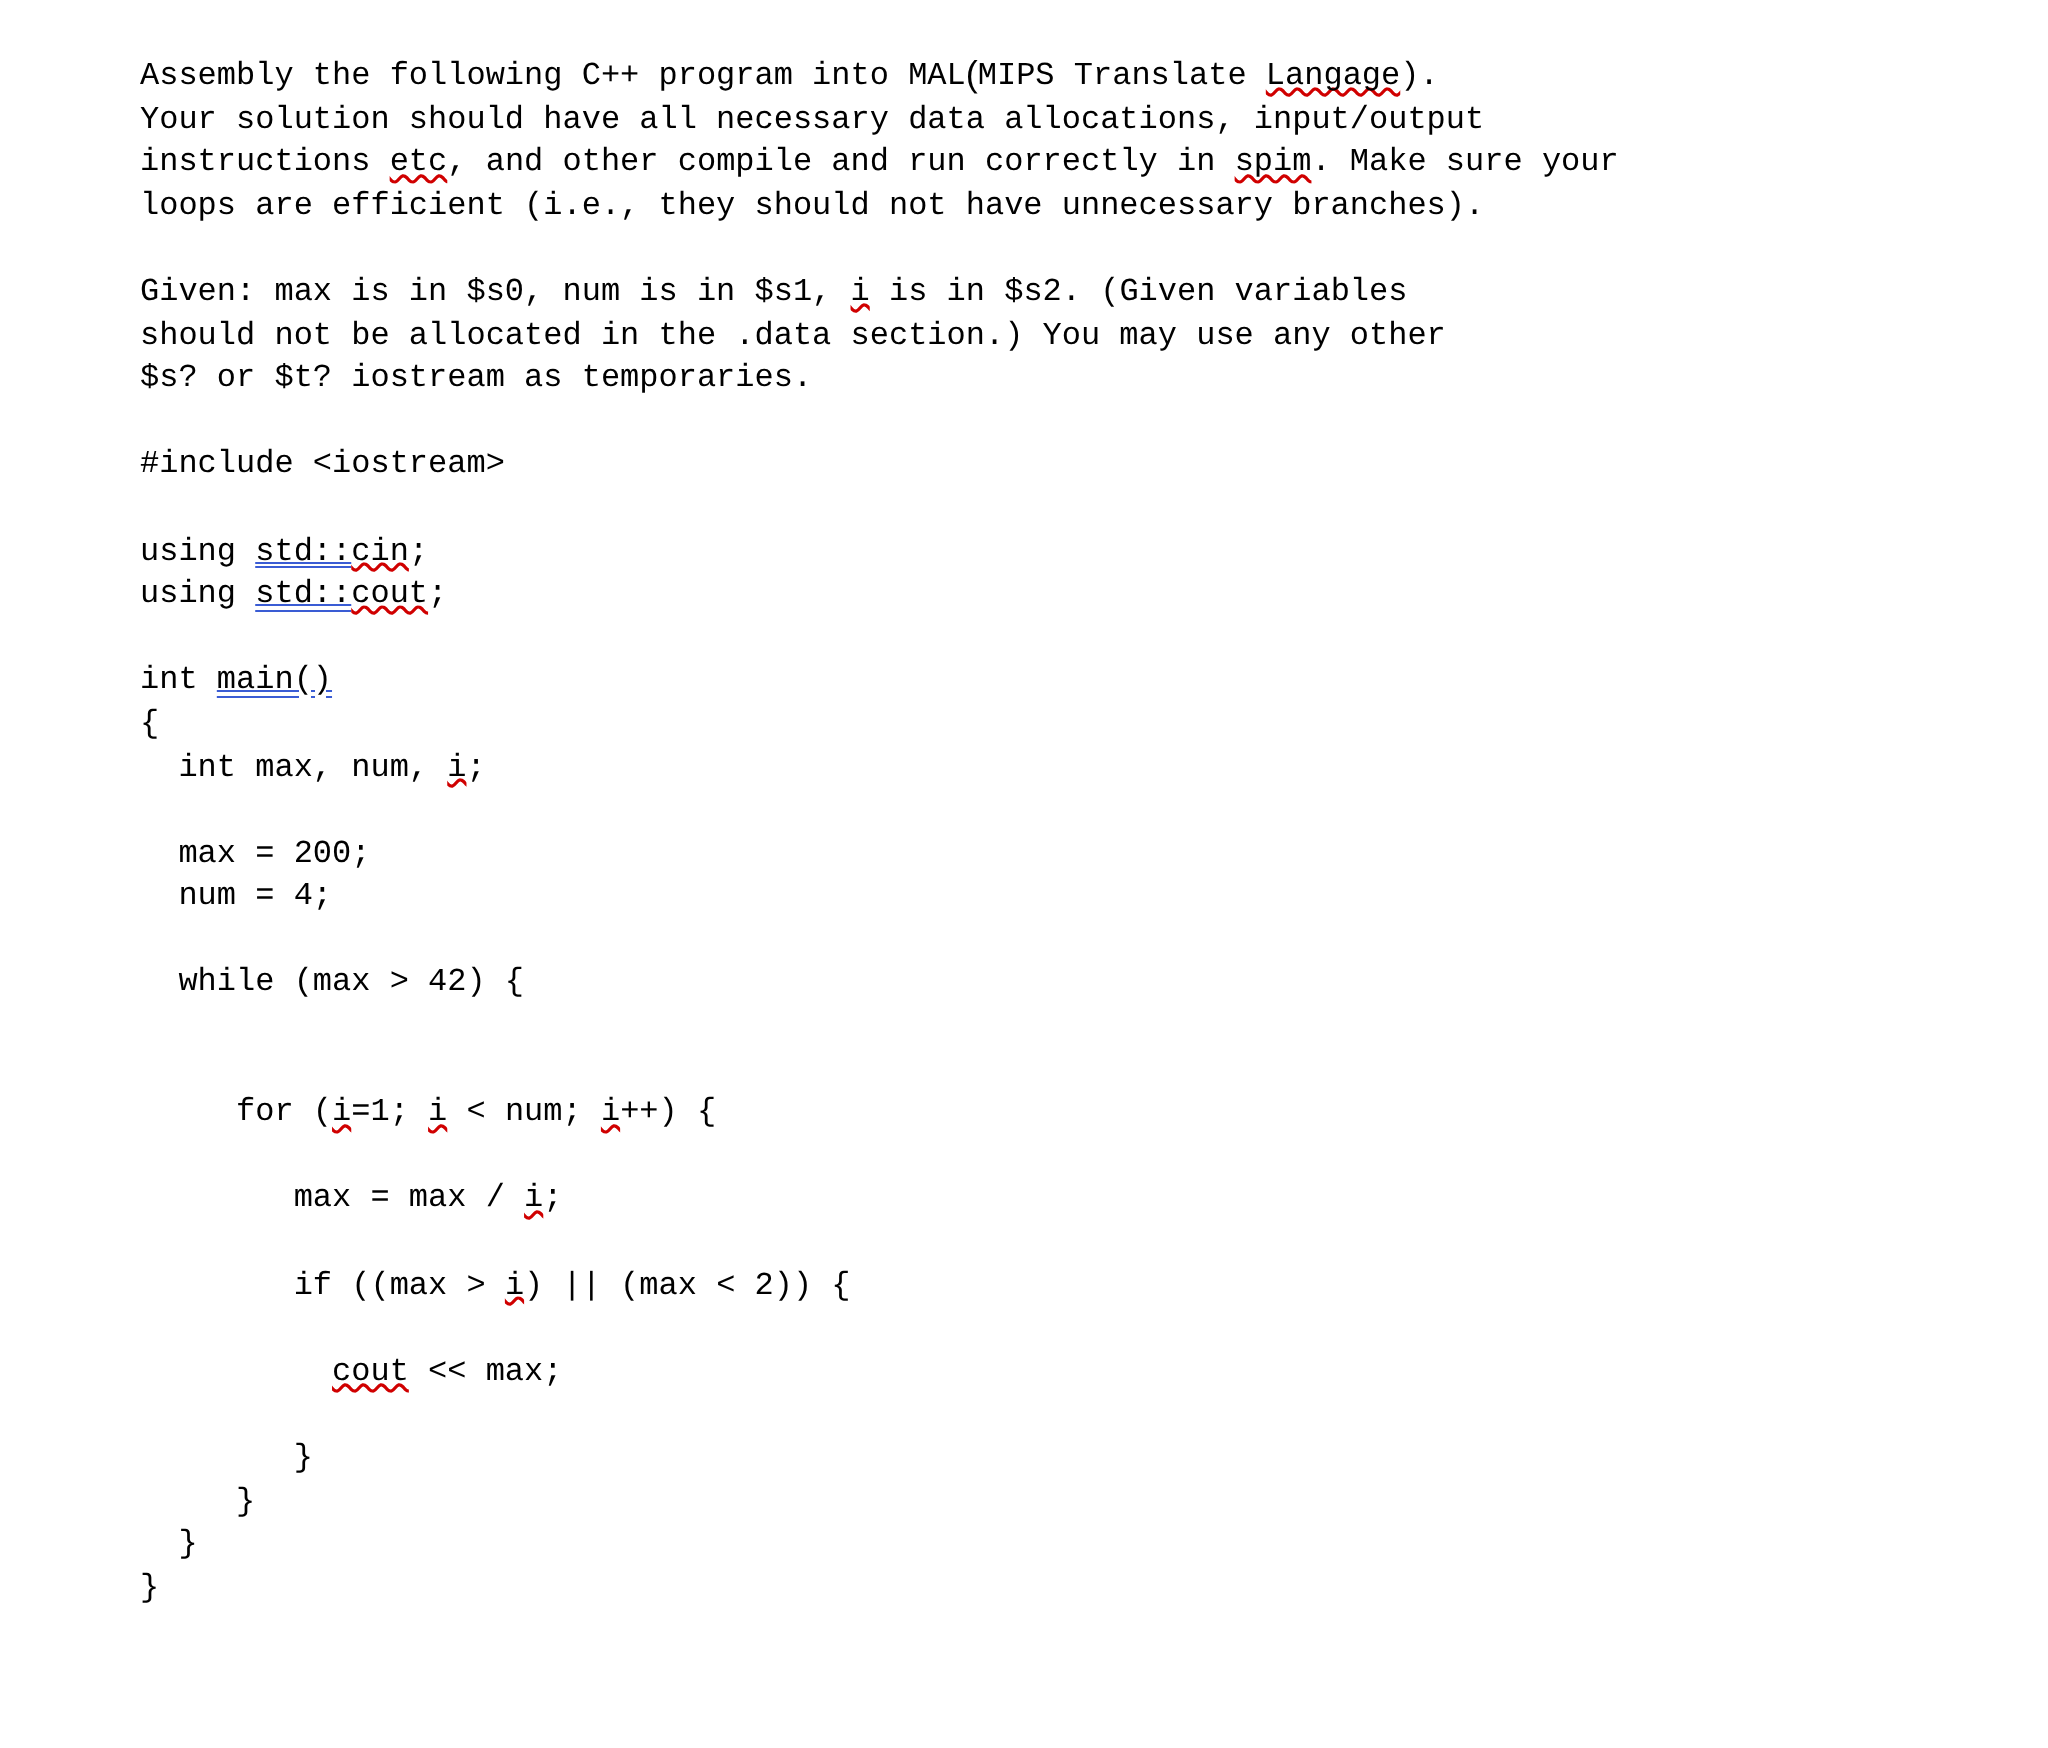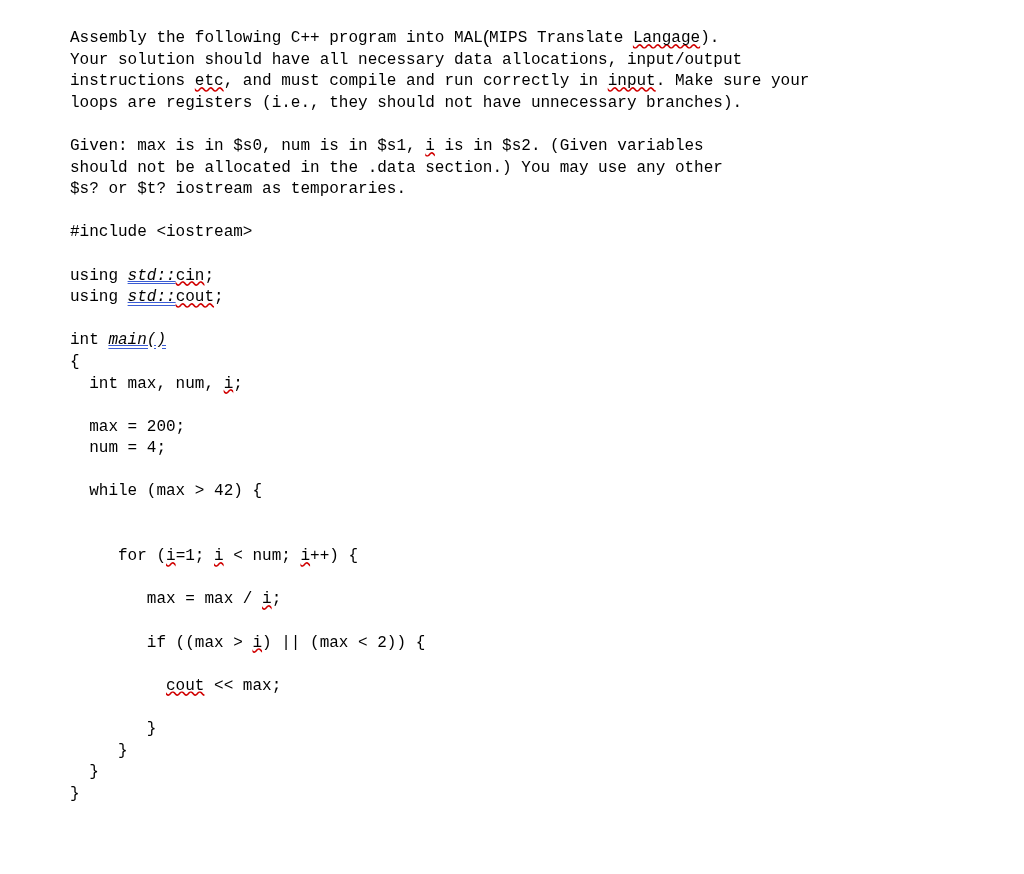--- a/index.html
+++ b/index.html
@@ -16,36 +16,35 @@
   .page {
     padding: 24px 0 0 70px;
     white-space: pre;
   }
   .red-wave {
     text-decoration: underline wavy #d00000;
     text-decoration-skip-ink: none;
   }
   .dbl-under {
     text-decoration: underline double #3a5cd4;
-    font-style: italic;
   }
   .lparen {
     font-family: Arial, Helvetica, sans-serif;
     font-size: 18px;
     position: relative;
     top: 1px;
   }
 </style>
 </head>
 <body>
 
 <div class="page"><span><span>Assembly the following C++ program into MAL</span><span class="lparen">(</span><span>MIPS Translate </span><span class="red-wave">Langage</span><span>).</span></span>
 <span>Your solution should have all necessary data allocations, input/output</span>
-<span><span>instructions </span><span class="red-wave">etc</span><span>, and must compile and run correctly in </span><span class="red-wave">input</span><span>. Make sure your</span></span>
-<span>loops are registers (i.e., they should not have unnecessary branches).</span>
+<span><span>instructions </span><span class="red-wave">etc</span><span>, and other compile and run correctly in </span><span class="red-wave">spim</span><span>. Make sure your</span></span>
+<span>loops are efficient (i.e., they should not have unnecessary branches).</span>
 
 <span><span>Given: max is in $s0, num is in $s1, </span><span class="red-wave">i</span><span> is in $s2. (Given variables</span></span>
 <span>should not be allocated in the .data section.) You may use any other</span>
 <span>$s? or $t? iostream as temporaries.</span>
 
 <span>#include &lt;iostream&gt;</span>
 
 <span><span>using </span><span class="dbl-under">std::</span><span class="red-wave">cin</span><span>;</span></span>
 <span><span>using </span><span class="dbl-under">std::</span><span class="red-wave">cout</span><span>;</span></span>
 

